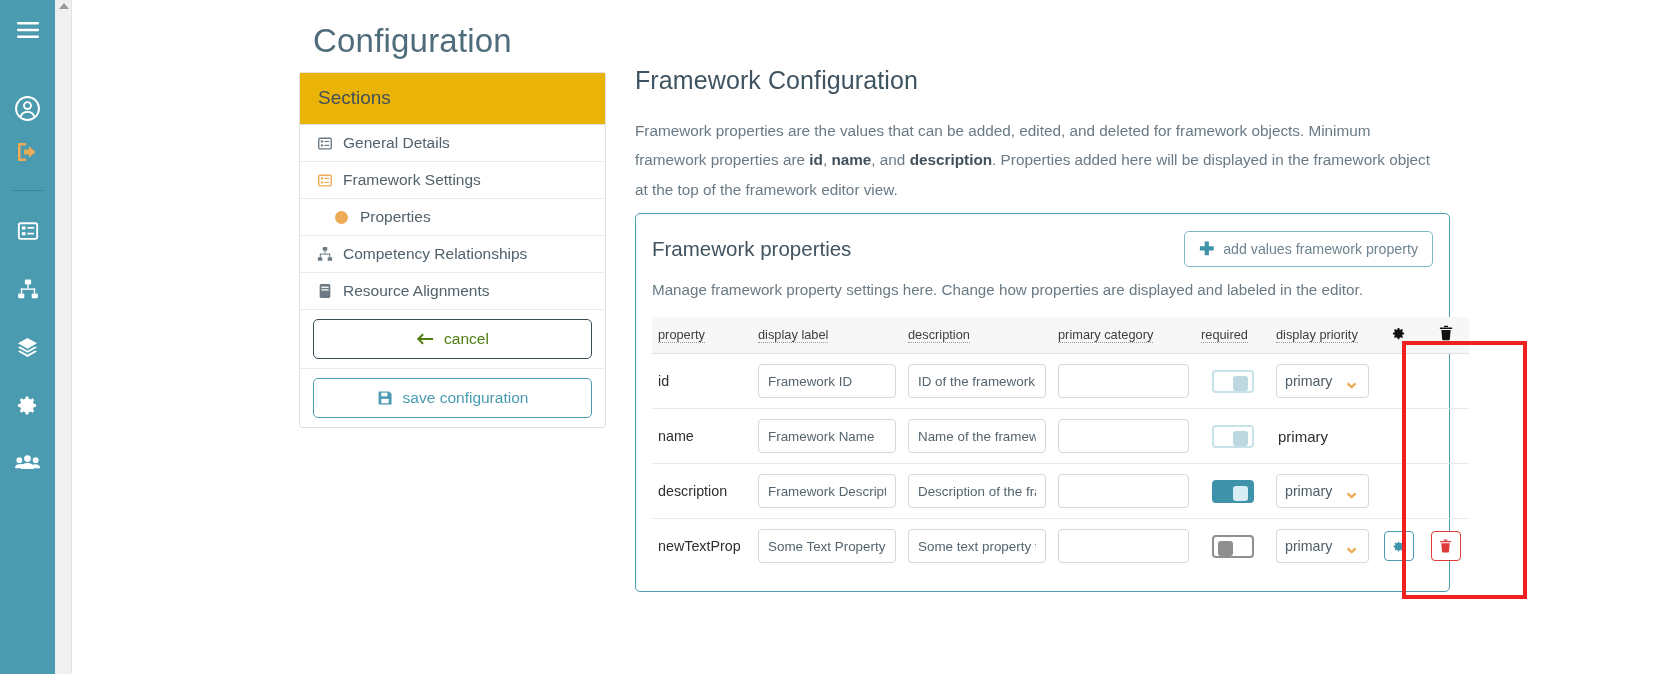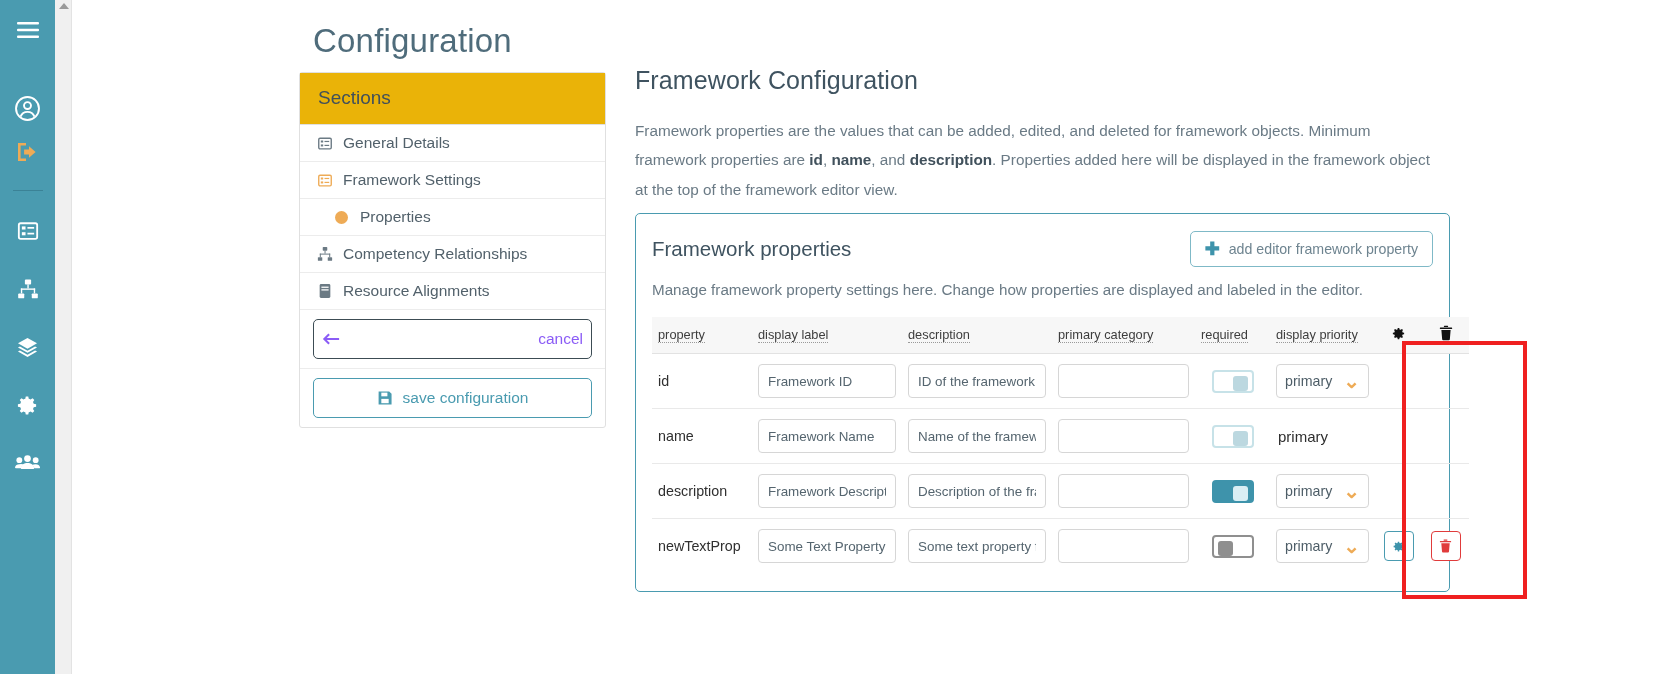--- a/index.html
+++ b/index.html
@@ -93,21 +93,21 @@
   .btn-row:last-child { border-bottom: none; }
   .wbtn {
     width: 100%;
     display: flex; align-items: center; justify-content: center; gap: 10px;
     padding: 10px 8px;
     border-radius: 5px;
     font-size: 15.5px;
     background: #fff;
     cursor: pointer;
   }
-  .wbtn.cancel { border: 1px solid #3c4c54; color: #8b5cf6; justify-content: space-between; }
+  .wbtn.cancel { border: 1px solid #3c4c54; color: #4d7c0f; }
   .wbtn.save { border: 1px solid #4a9bb0; color: #4a9bb0; }
   .wbtn svg { display: block; }
 
   
   .main { position: absolute; left: 563px; top: 66px; width: 825px; }
   .main h2 {
     font-size: 25px; font-weight: 400; color: #3f5360;
     margin-bottom: 21px; letter-spacing: .1px;
   }
   .intro {
@@ -430,21 +430,21 @@
     <div class="main">
       <h2>Framework Configuration</h2>
       <p class="intro"><span>Framework properties are the values that can be added, edited, and deleted for framework objects. Minimum framework properties are </span><b>id</b><span>, </span><b>name</b><span>, and </span><b>description</b><span>. Properties added here will be displayed in the framework object at the top of the framework editor view.</span></p>
     </div>
 
     <div class="props-card">
       <div class="props-head">
         <h3>Framework properties</h3>
         <div class="add-btn">
           <span class="plus">✚</span>
-          <span>add editor framework property</span>
+          <span>add values framework property</span>
         </div>
       </div>
 
       <div class="props-sub">Manage framework property settings here. Change how properties are displayed and labeled in the editor.</div>
 
       <table class="props">
         <thead>
           <tr>
             <th class="col-prop"><span class="hdr">property</span></th>
             <th class="col-label"><span class="hdr">display label</span></th>

